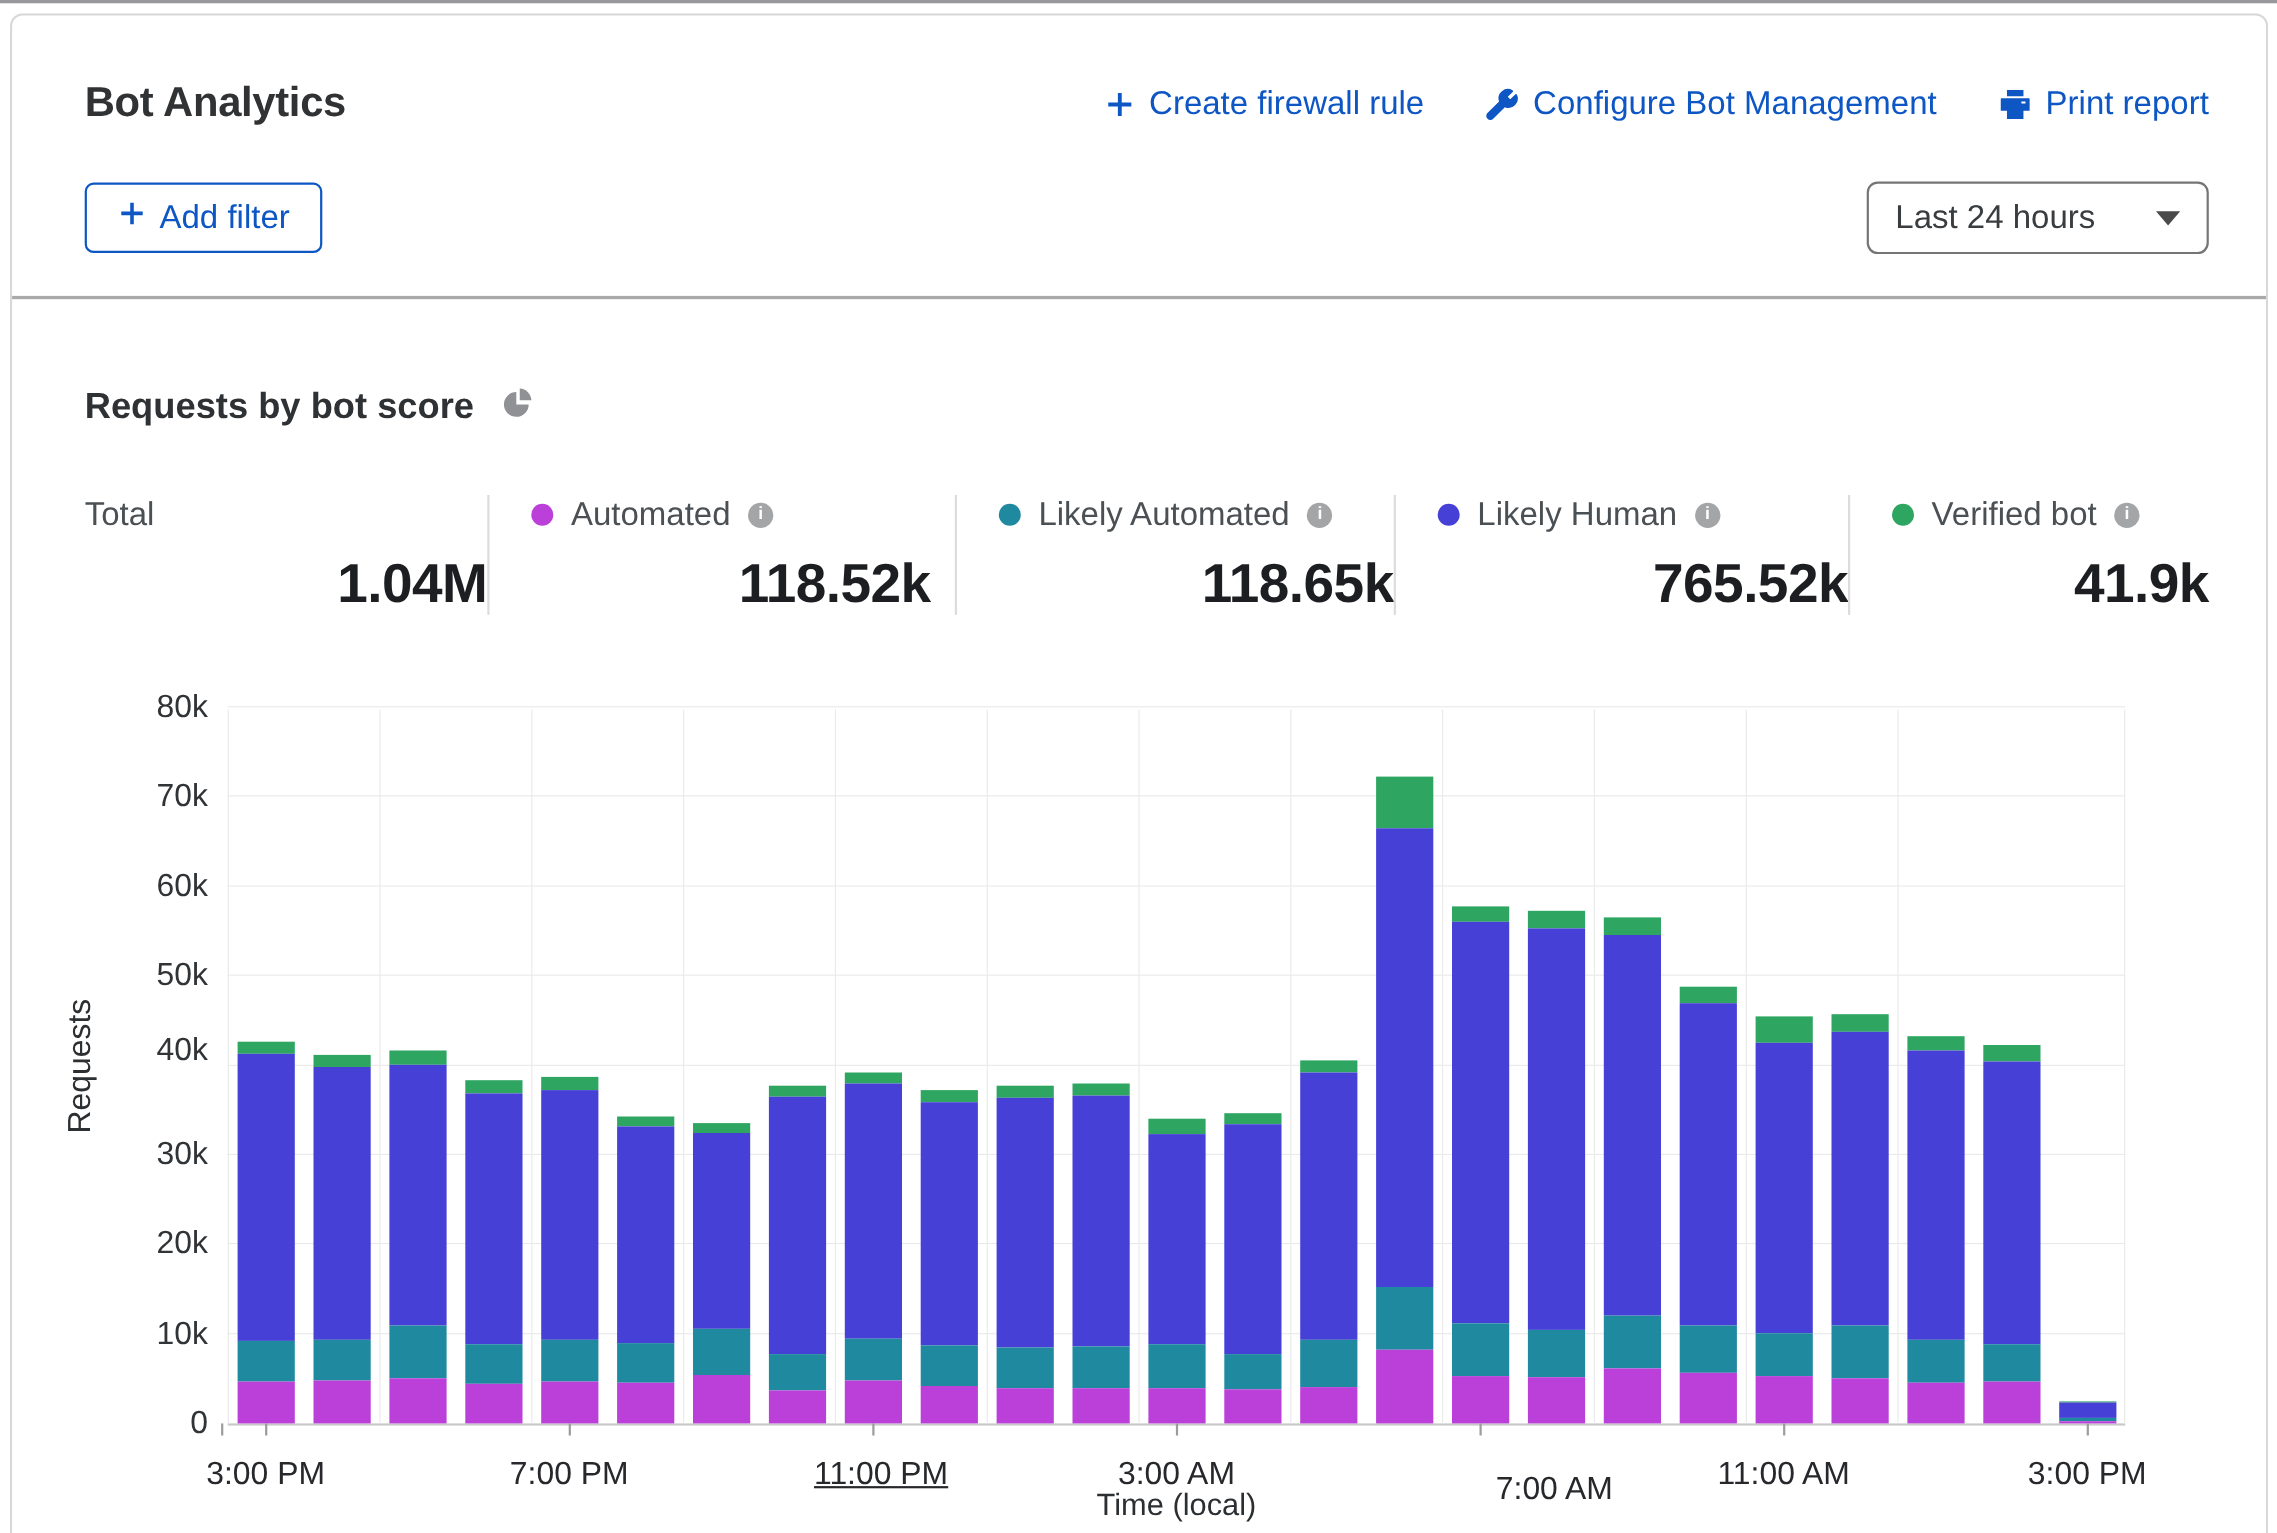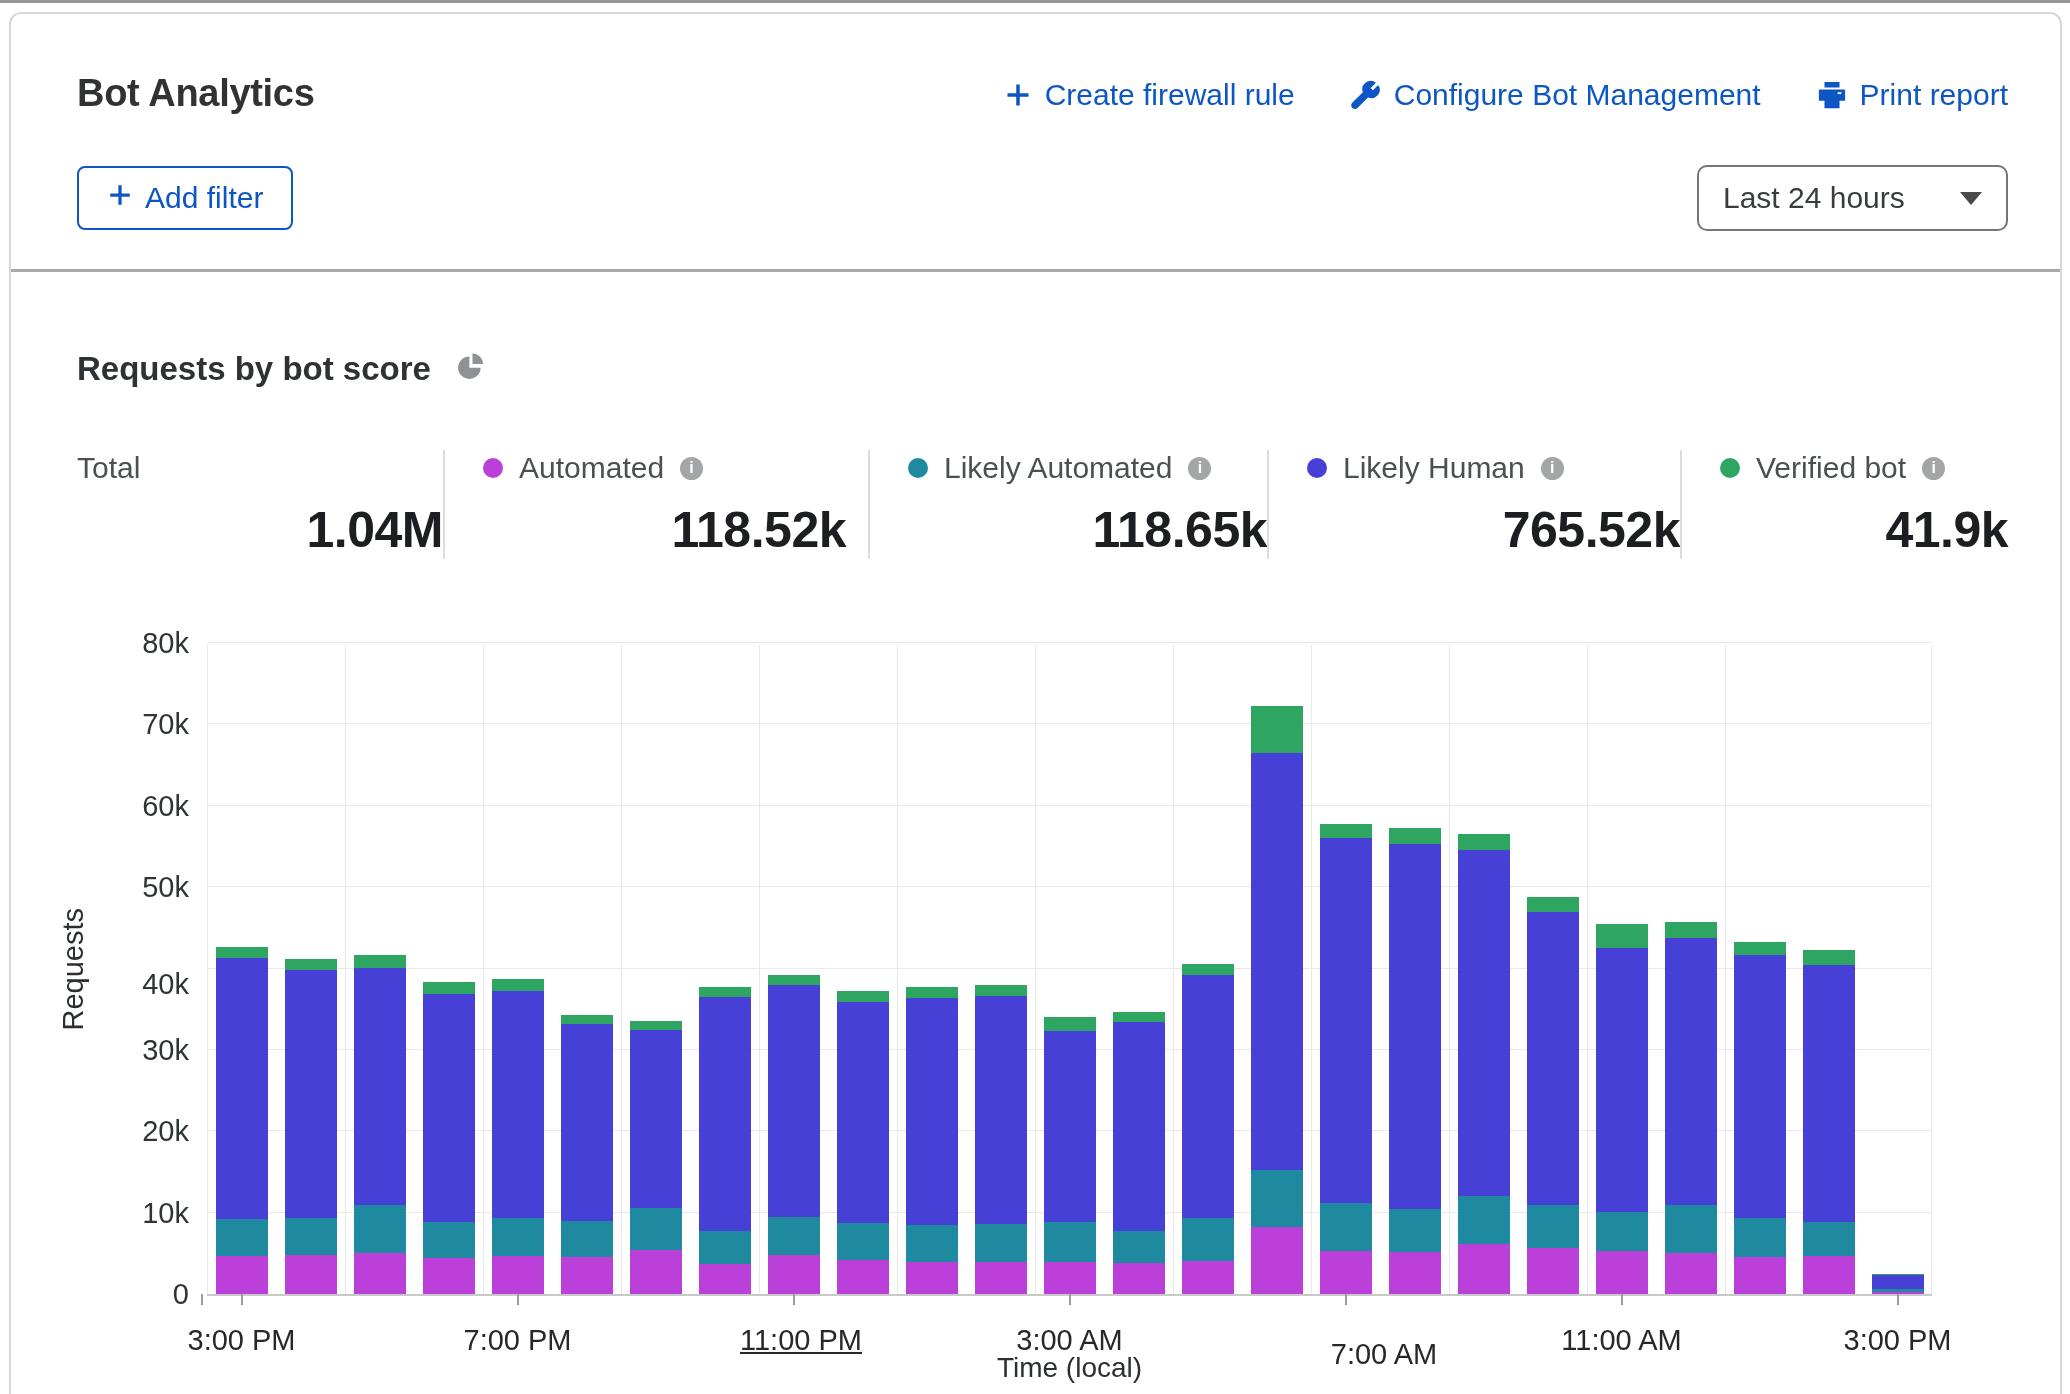--- a/index.html
+++ b/index.html
@@ -189,21 +189,21 @@
         </div>
         <div class="x-axis-title">Time (local)</div>
       <div class="ytick" style="bottom: 0px;">0</div>
           <div class="hgrid" style="bottom: 81.375px;"></div>
           <div class="ytick" style="bottom: 81.375px;">10k</div>
           <div class="hgrid" style="bottom: 162.75px;"></div>
           <div class="ytick" style="bottom: 162.75px;">20k</div>
           <div class="hgrid" style="bottom: 244.125px;"></div>
           <div class="ytick" style="bottom: 244.125px;">30k</div>
           <div class="hgrid" style="bottom: 325.5px;"></div>
-          <div class="ytick" style="bottom: 310px;">40k</div>
+          <div class="ytick" style="bottom: 339px;">40k</div>
           <div class="hgrid" style="bottom: 406.875px;"></div>
           <div class="ytick" style="bottom: 406.875px;">50k</div>
           <div class="hgrid" style="bottom: 488.25px;"></div>
           <div class="ytick" style="bottom: 488.25px;">60k</div>
           <div class="hgrid" style="bottom: 569.625px;"></div>
           <div class="ytick" style="bottom: 569.625px;">70k</div>
           <div class="hgrid" style="bottom: 651px;"></div>
           <div class="ytick" style="bottom: 651px;">80k</div>
           <div class="vgrid" style="left: 0px;"></div>
           <div class="vgrid" style="left: 138px;"></div>
@@ -371,21 +371,21 @@
           <div class="xtick-mark" style="left: -6px;"></div>
           <div class="xtick-mark" style="left: 33.5px;"></div>
           <div class="xtick-label" style="left: 34.5px;">3:00 PM</div>
           <div class="xtick-mark" style="left: 309.5px;"></div>
           <div class="xtick-label" style="left: 310.5px;">7:00 PM</div>
           <div class="xtick-mark" style="left: 585.5px;"></div>
           <div class="xtick-label" style="left: 594px; text-decoration: underline;">11:00 PM</div>
           <div class="xtick-mark" style="left: 861.5px;"></div>
           <div class="xtick-label" style="left: 862.5px;">3:00 AM</div>
           <div class="xtick-mark" style="left: 1137.5px;"></div>
-          <div class="xtick-label" style="left: 1177px; margin-top: 44px;">7:00 AM</div>
+          <div class="xtick-label" style="left: 1206px; margin-top: 44px;">7:00 AM</div>
           <div class="xtick-mark" style="left: 1413.5px;"></div>
           <div class="xtick-label" style="left: 1414.5px;">11:00 AM</div>
           <div class="xtick-mark" style="left: 1689.5px;"></div>
           <div class="xtick-label" style="left: 1690.5px;">3:00 PM</div>
         </div>
     </div>
   </div>
 
 </div>
 

